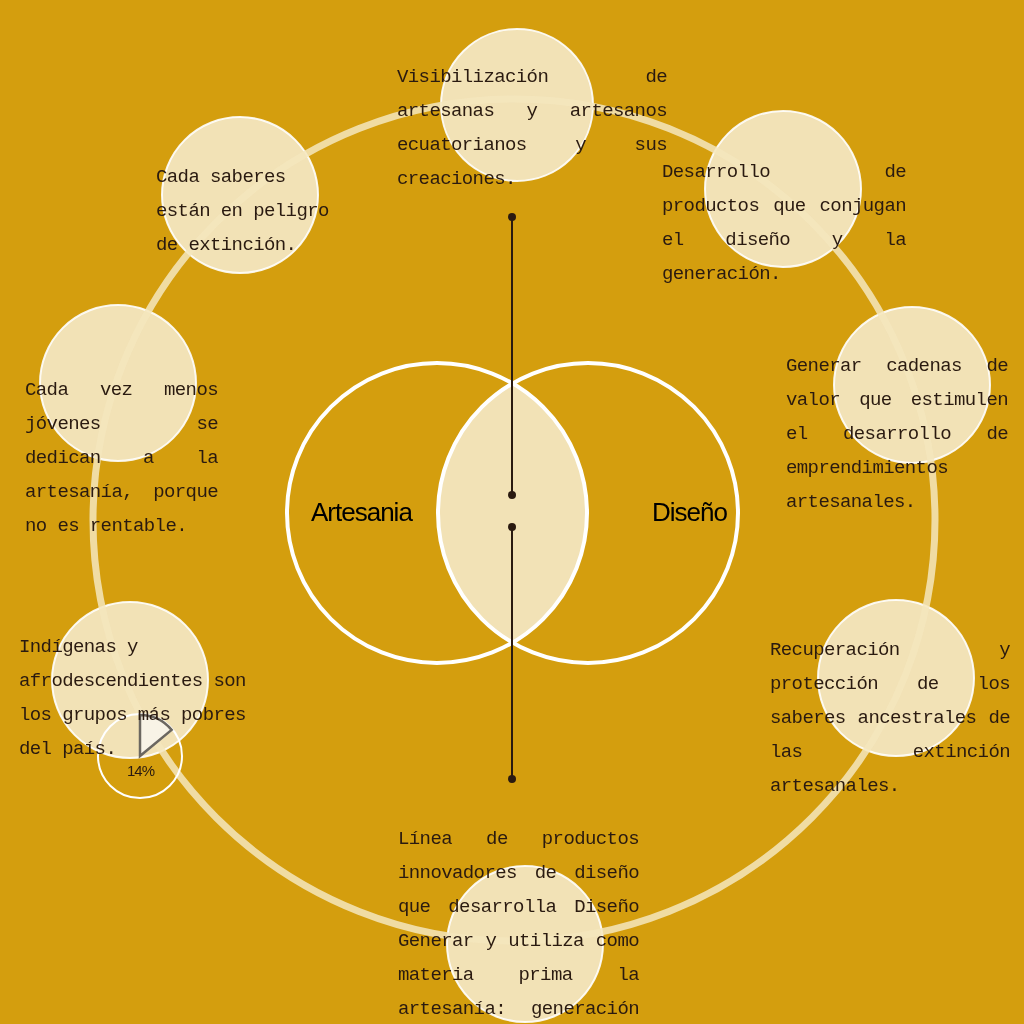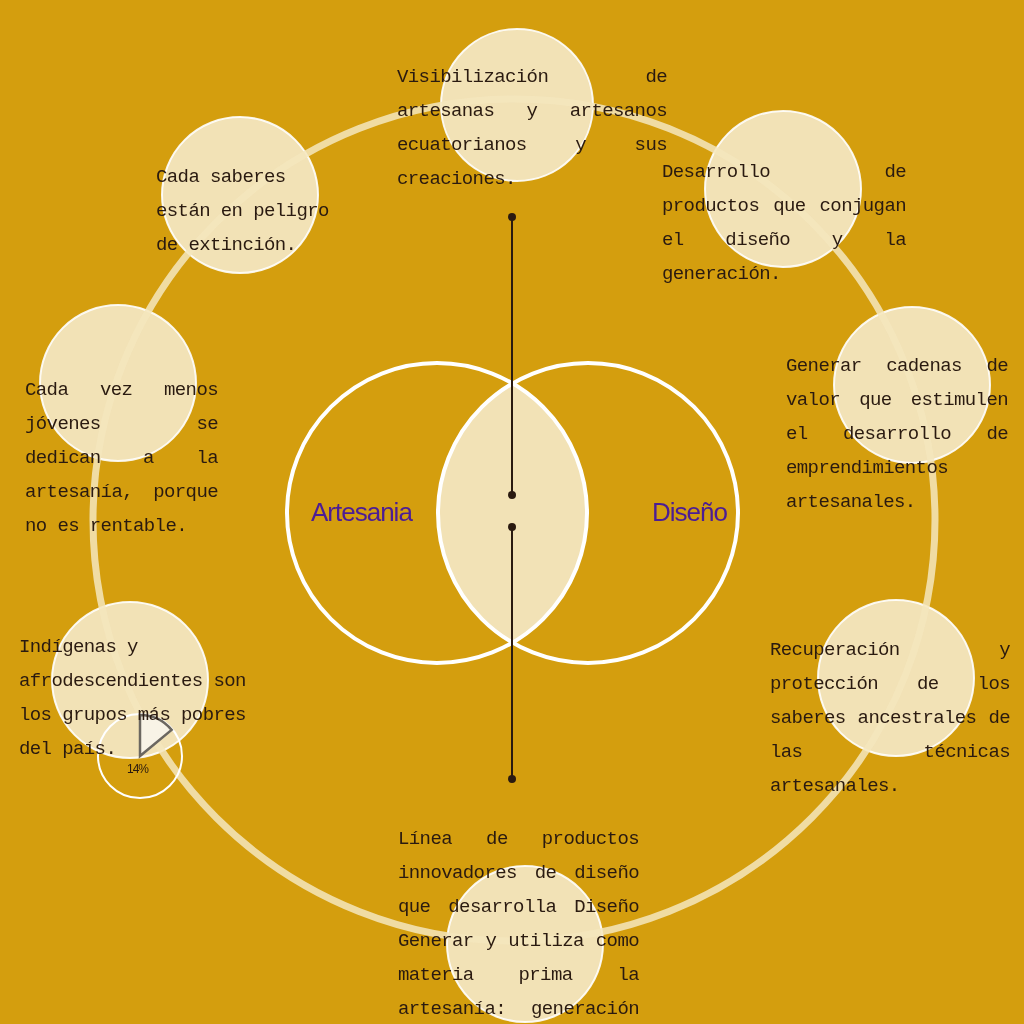--- a/index.html
+++ b/index.html
@@ -16,30 +16,30 @@
     font-family: Liberation Mono, monospace;
     font-stretch: condensed;
     font-size: 19px;
     line-height: 34px;
     letter-spacing: -0.6px;
     transform-origin: left top;
   }
   .just { text-align: justify; text-align-last: left; }
   .label {
     position: absolute;
-    color: #4c1d95;
+    color: #000000;
     font-family: "Liberation Sans", sans-serif;
     font-size: 26px;
     letter-spacing: -1px;
   }
   .pct {
     position: absolute;
     color: #2a1a10;
     font-family: "Liberation Sans", sans-serif;
-    font-size: 12px;
+    font-size: 15px;
     letter-spacing: -1px;
   }
 </style>
 </head>
 <body>
 
 <svg class="bg" width="1024" height="1024" viewBox="0 0 1024 1024">
 
   <g fill="#f2e2b6">
     <circle cx="517" cy="105" r="76"></circle>
@@ -89,19 +89,19 @@
   <circle cx="140" cy="756" r="42" fill="none" stroke="#ffffff" stroke-width="2"></circle>
   <path d="M140,756 L140,715 A41,41 0 0,1 171.6,729.9 Z" fill="#f8f3e6" stroke="#6b6760" stroke-width="2.5" stroke-linejoin="miter"></path>
 </svg>
 
 <div class="label" style="left:311px; top:497px;">Artesania</div>
 <div class="label" style="left:652px; top:497px;">Diseño</div>
 
 <div class="txt just" style="left:397px; top:60px; width:270px;">Visibilización de artesanas y artesanos ecuatorianos y sus creaciones.</div>
 <div class="txt just" style="left:662px; top:155px; width:244px;">Desarrollo de productos que conjugan el diseño y la generación.</div>
 <div class="txt just" style="left:786px; top:349px; width:222px;">Generar cadenas de valor que estimulen el desarrollo de emprendimientos artesanales.</div>
-<div class="txt just" style="left:770px; top:633px; width:240px;">Recuperación y protección de los saberes ancestrales de las técnicas artesanales.</div>
+<div class="txt just" style="left:770px; top:633px; width:240px;">Recuperación y protección de los saberes ancestrales de las extinción artesanales.</div>
 <div class="txt just" style="left:398px; top:822px; width:241px;">Línea de productos innovadores de diseño que desarrolla Diseño Generar y utiliza como materia prima la artesanía: generación de empleo para artesan@s.</div>
 <div class="txt" style="left:19px; top:630px; width:270px;">Indígenas y afrodescendientes son los grupos más pobres del país.</div>
 <div class="txt just" style="left:25px; top:340px; width:193px;margin-top:33px;">Cada vez menos jóvenes se dedican a la artesanía, porque no es rentable.</div>
 <div class="txt" style="left:156px; top:160px; width:190px;">Cada saberes están en peligro de extinción.</div>
 
 <div class="pct" style="left:127px; top:762px;">14%</div>
 
 </body></html>

